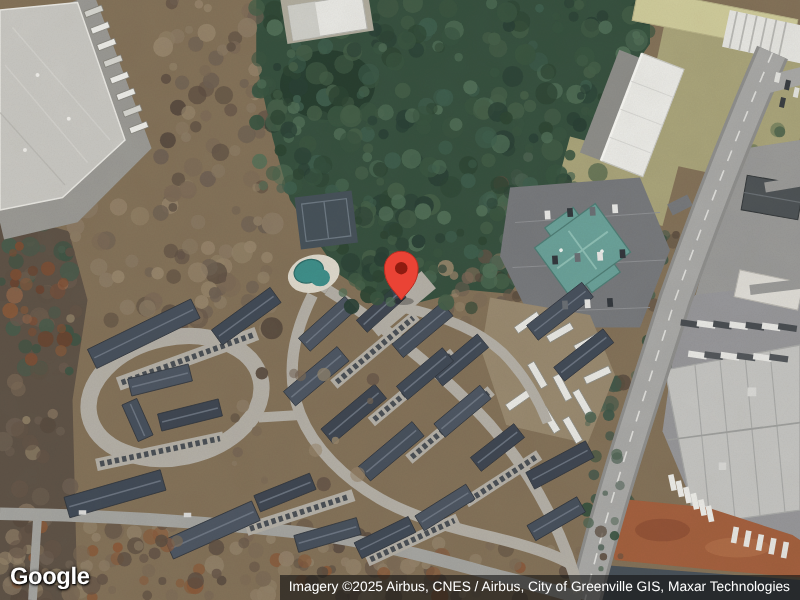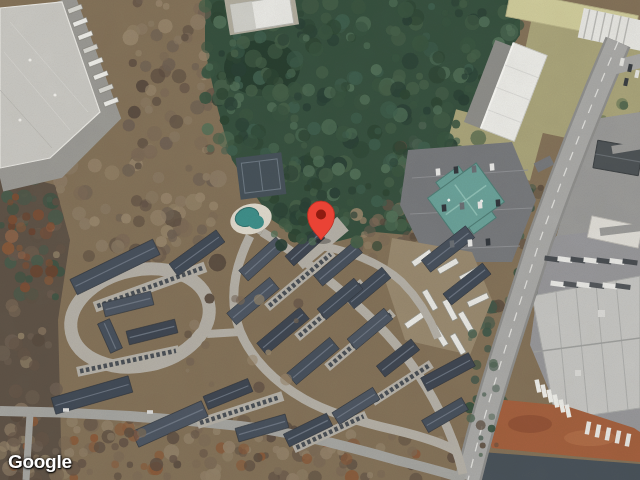--- a/index.html
+++ b/index.html
@@ -1329,13 +1329,16 @@
   <rect width="640" height="480" filter="url(#grainF)" opacity="0.22" style="mix-blend-mode:multiply"></rect>
 
   <g transform="translate(321,240)">
     <ellipse cx="2" cy="1" rx="8" ry="3" fill="rgba(0,0,0,0.28)"></ellipse>
     <path d="M0,0 C-6,-8 -13.5,-13 -13.5,-25.5 A13.5,13.5 0 1 1 13.5,-25.5 C13.5,-13 6,-8 0,0 Z" stroke="#B92D21" stroke-width="0.8" fill="#EA4335"></path>
     <circle cx="0" cy="-25.5" r="5" fill="#8F1B10"></circle>
   </g>
 </svg>
 
 <div class="logo">Google</div>
+<div class="attrib">
+  <span>Imagery ©2025 Airbus, CNES / Airbus, City of Greenville GIS, Maxar Technologies</span>
 </div>
+</div>
 
 </body></html>

